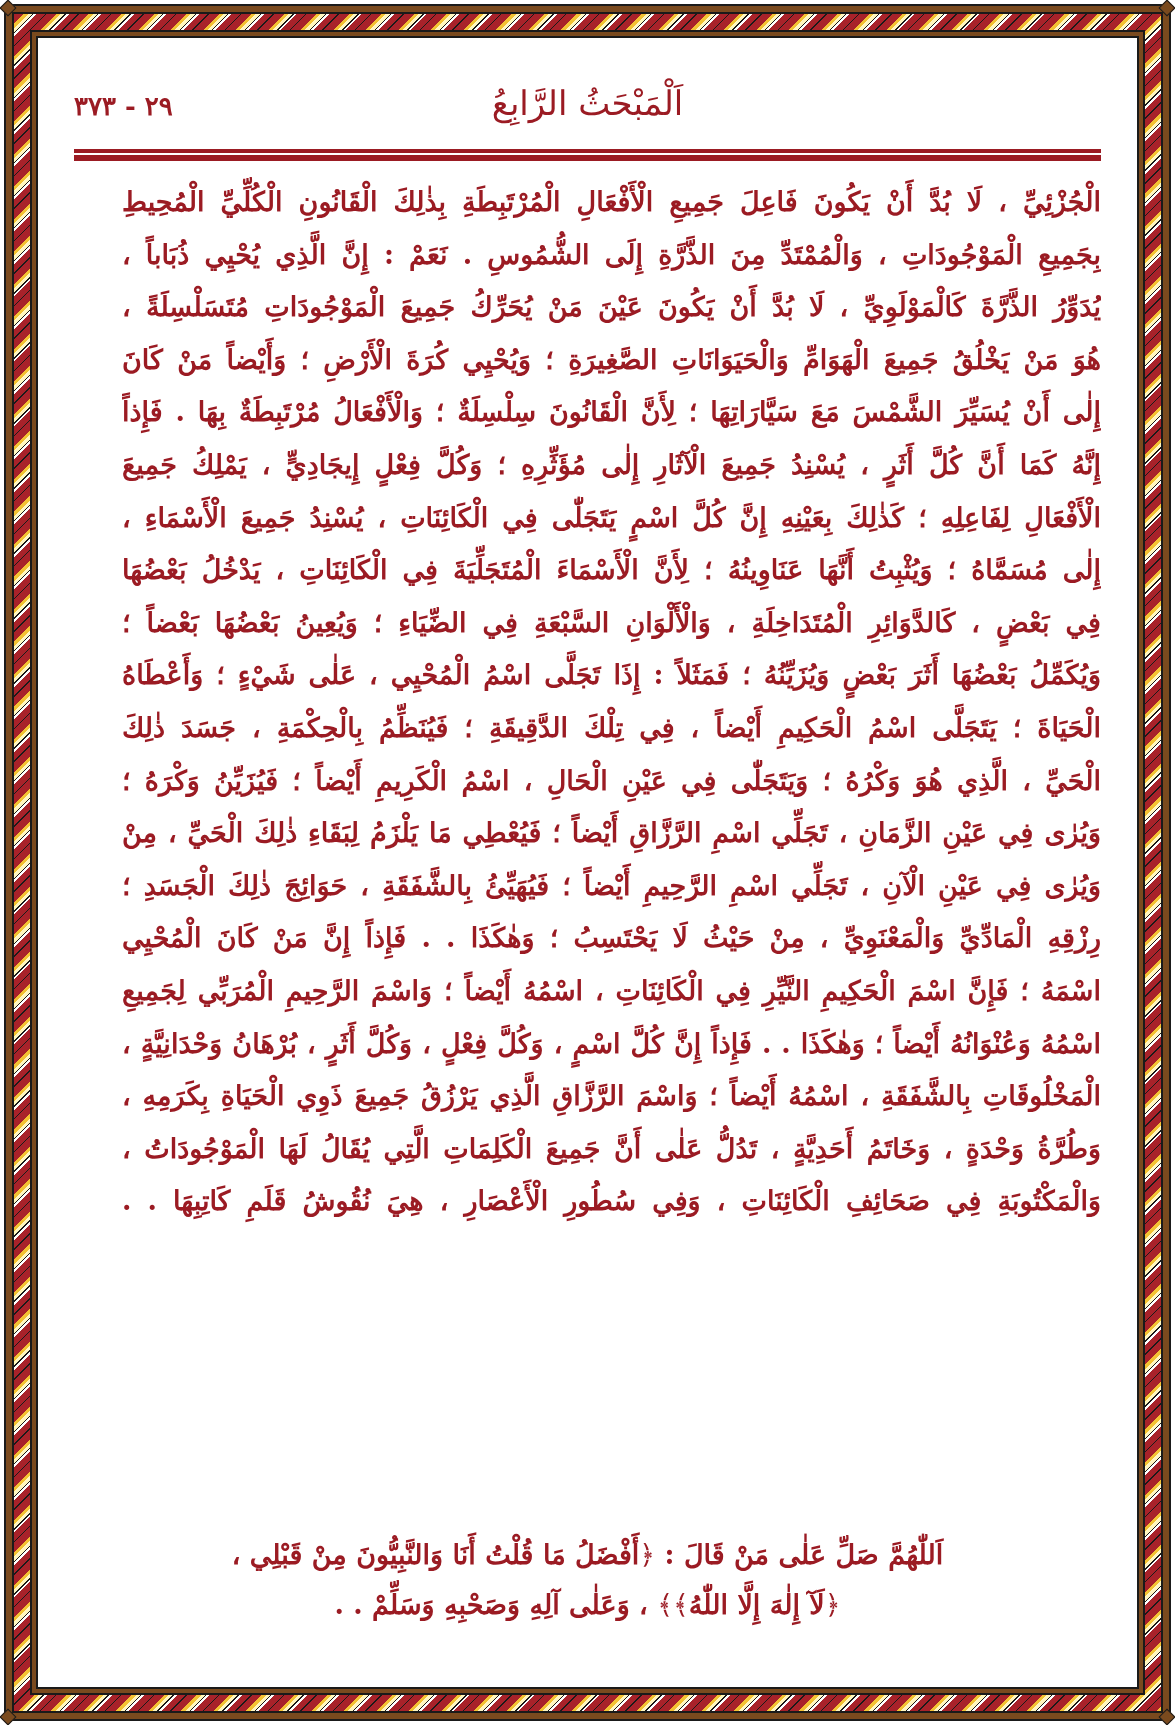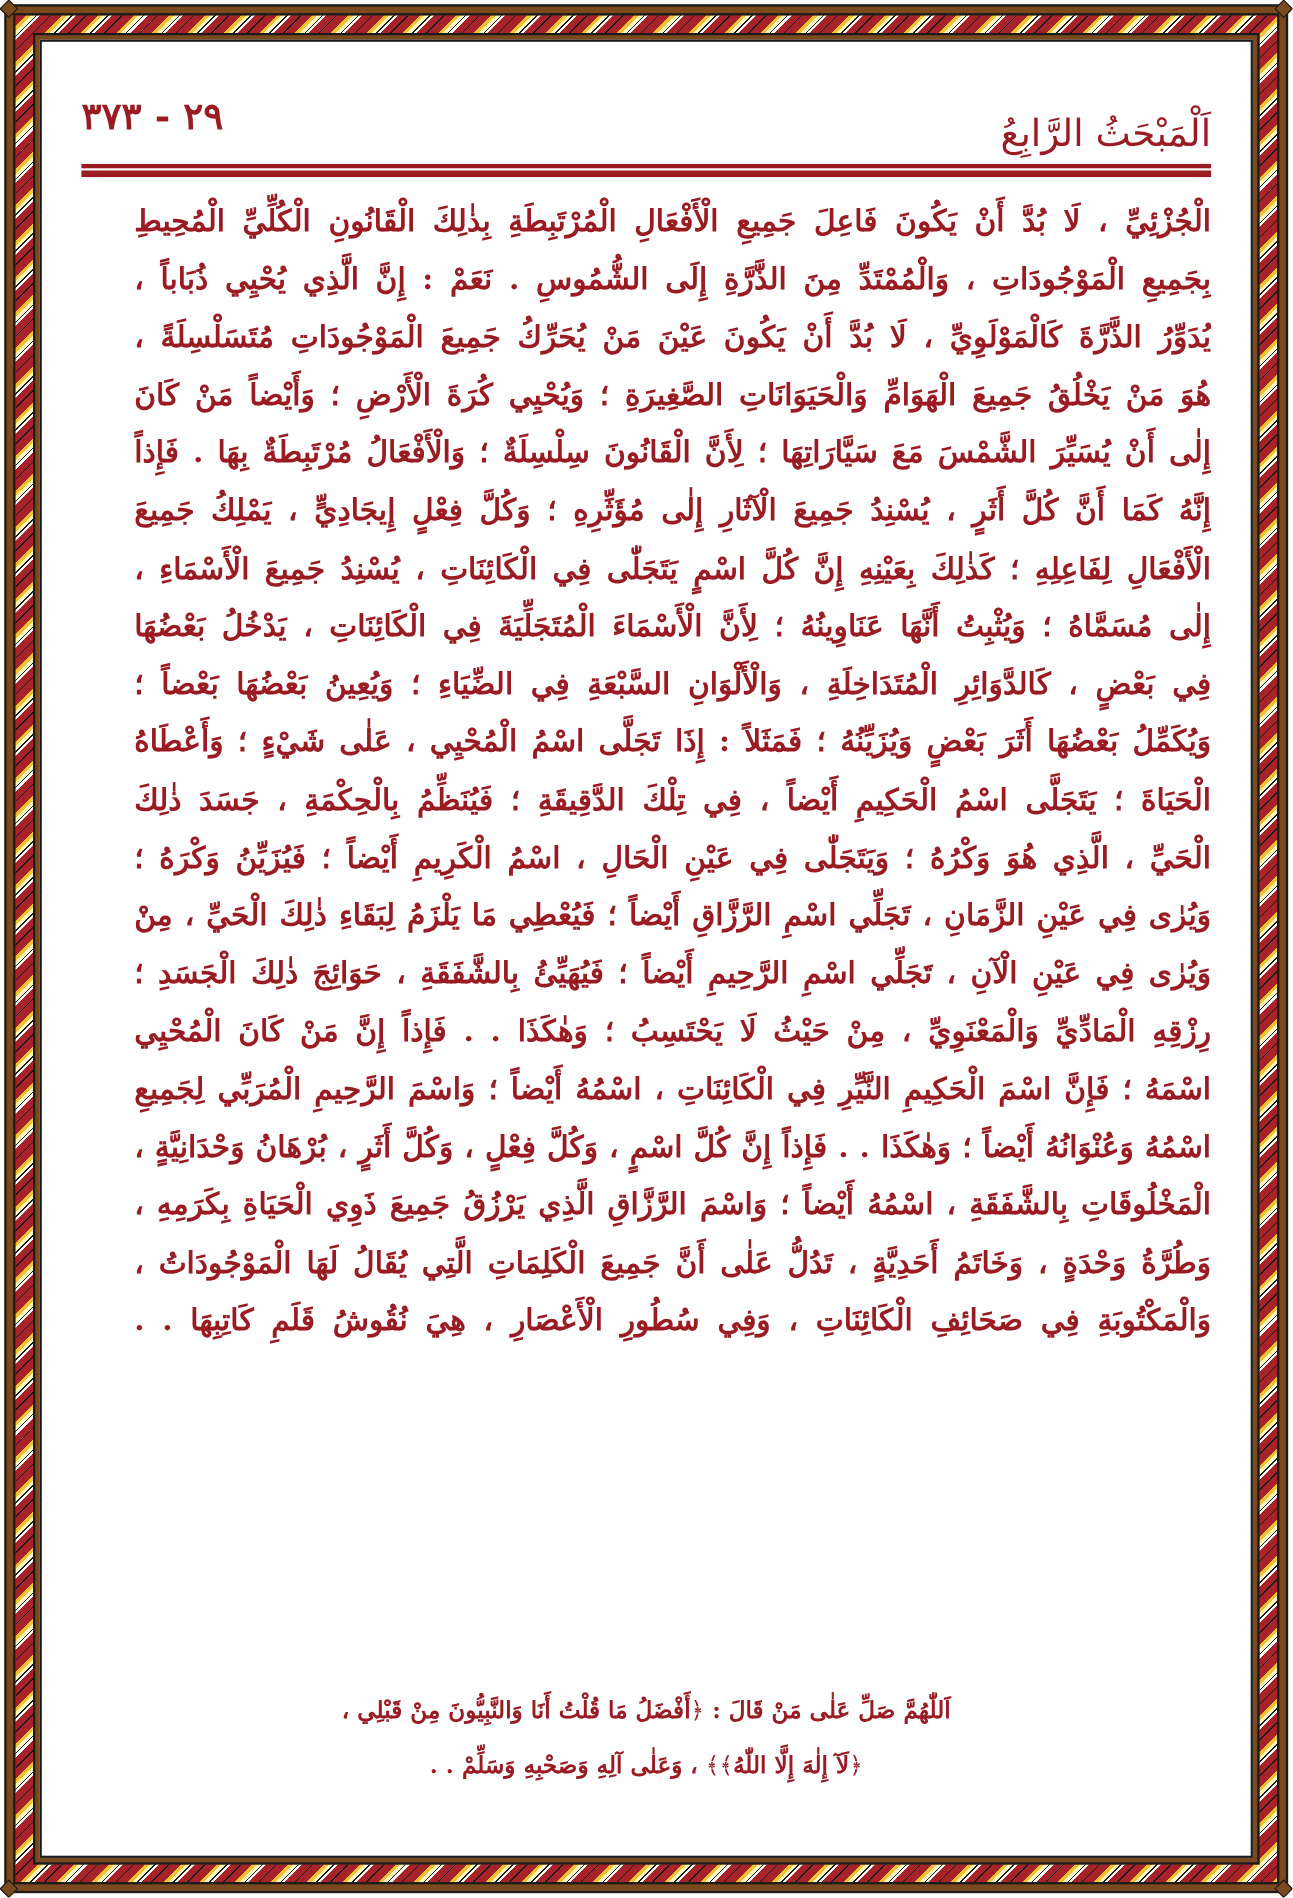--- a/index.html
+++ b/index.html
@@ -44,26 +44,26 @@
     transform: rotate(45deg);
   }
 
   
   .header {
     position: absolute; left: 74px; right: 74px; top: 80px; height: 60px;
     color: #9b1b23;
     font-family: "DejaVu Serif", serif;
   }
   .header-title {
-    position: absolute; left: 0; right: 0; top: 20px;
-    text-align: right; font-size: 34px; line-height: 44px;
+    position: absolute; left: 0; right: 0; top: 1px;
+    text-align: center; font-size: 34px; line-height: 44px;
   }
   .header-page {
     position: absolute; left: 0; top: 4px;
-    font-size: 34px; font-weight: bold; line-height: 44px;
+    font-size: 26px; font-weight: bold; line-height: 44px;
     direction: rtl;
   }
   .rule {
     position: absolute; left: 74px; right: 74px; top: 149px;
     height: 4px; background: #9b1b23;
   }
   .rule.thick { top: 155px; height: 6px; }
 
   
   .body-text {
@@ -78,21 +78,21 @@
     height: 52.6px; line-height: 52.6px;
     white-space: nowrap;
     text-align: justify; text-align-last: justify;
     overflow: hidden;
   }
   .closing {
     position: absolute; left: 74px; right: 74px; top: 1530px;
     color: #9b1b23;
     font-family: "DejaVu Serif", serif;
     font-weight: bold;
-    font-size: 21px;
+    font-size: 27px;
     text-align: center;
   }
   .closing .cline { height: 50px; line-height: 50px; white-space: nowrap; }
   .orn { color: #9b1b23; font-weight: normal; }
 </style>
 </head>
 <body>
 
 <div class="frame">
   <div class="frame-braid"></div>

